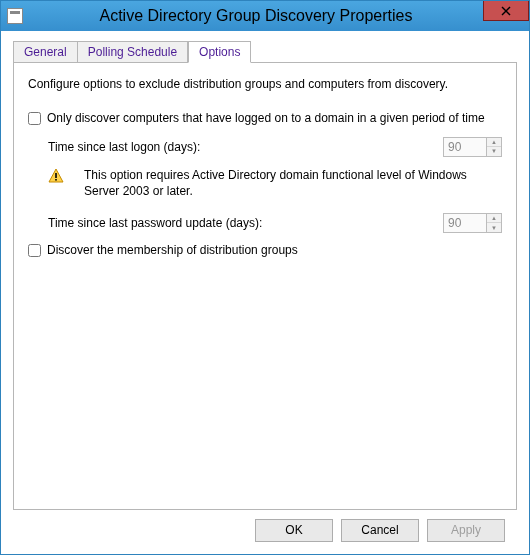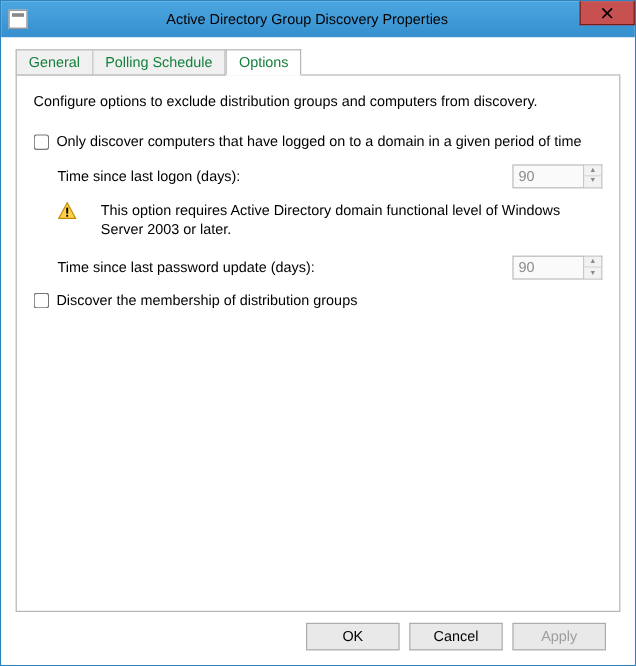--- a/index.html
+++ b/index.html
@@ -38,21 +38,21 @@
     .titlebar .sysicon::before {
       content: "";
       position: absolute;
       left: 2px; right: 2px; top: 2px; height: 3px;
       background: #888;
     }
     .titlebar .title {
       flex: 1;
       text-align: center;
       margin-right: 46px; 
-      font-size: 12px;
+      font-size: 16px;
       color: #000;
     }
     .titlebar .closebtn {
       position: absolute;
       top: 0; right: 0;
       width: 46px; height: 20px;
       background: #c75050;
       border: 1px solid #7a1c1c;
       border-top: none;
       display: flex; align-items: center; justify-content: center;
@@ -77,21 +77,21 @@
       z-index: 2;
       position: relative;
     }
     .tab {
       padding: 3px 10px;
       border: 1px solid #b6b6b6;
       border-bottom: 1px solid #b6b6b6;
       background: #f0f0f0;
       margin-right: 0px;
       font-size: 12px;
-      color: #15803d;
+      color: #4c1d95;
       cursor: pointer;
       position: relative;
     }
     .tab + .tab { border-left: none; }
     .tab.selected {
       background: #fff;
       border-bottom: 1px solid #fff;
       border-left: 1px solid #b6b6b6;
       z-index: 3;
     }
@@ -127,21 +127,21 @@
     }
     .subrow .sublabel {
       color: #000000;
       flex: 1;
     }
     .subrow .numwrap {
       display: flex;
       align-items: stretch;
     }
     .subrow input.num {
-      width: 60px;
+      width: 44px;
       height: 20px;
       border: 1px solid #bcbcbc;
       background: #fafafa;
       color: #8a8a8a;
       padding: 0 4px;
       font-size: 12px;
     }
     .spin {
       display: flex; flex-direction: column;
       width: 15px;

